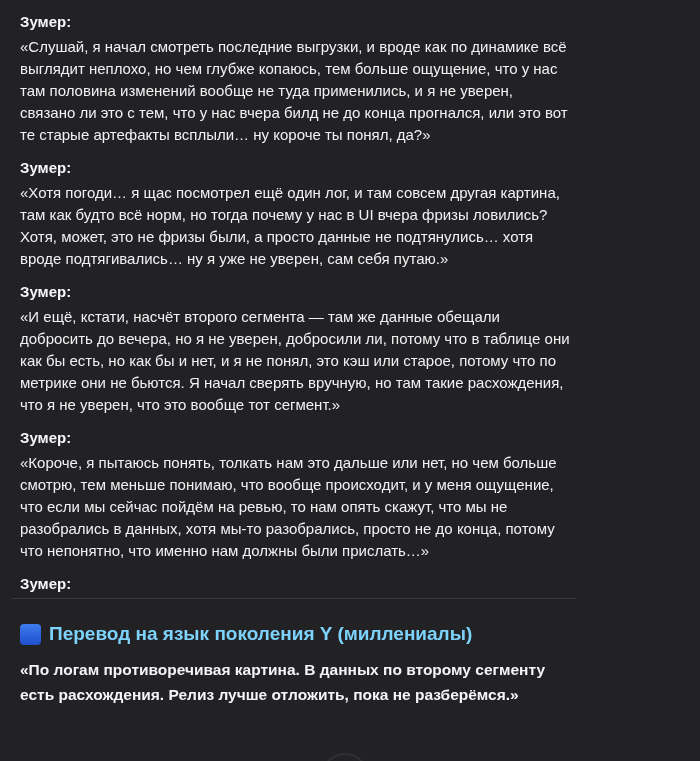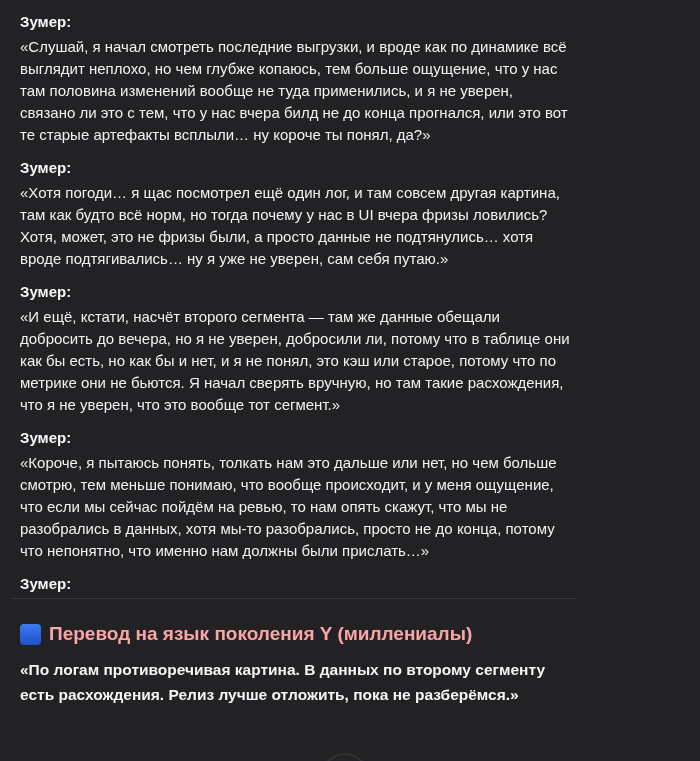--- a/index.html
+++ b/index.html
@@ -38,21 +38,21 @@
     border: none;
     border-top: 1px solid #39393b;
     height: 0;
     margin: 0 -5px 0 -8px;
   }
   .translation-heading {
     margin: 24px 0 0 0;
     font-size: 19px;
     line-height: 22px;
     font-weight: 700;
-    color: #fca5a5;
+    color: #7dd3fc;
     display: flex;
     align-items: center;
   }
   .blue-square {
     display: inline-block;
     width: 21px;
     height: 21px;
     border-radius: 4px;
     background: linear-gradient(180deg, #3d7def 0%, #2a5fd9 60%, #2152cd 100%);
     margin-right: 8px;

